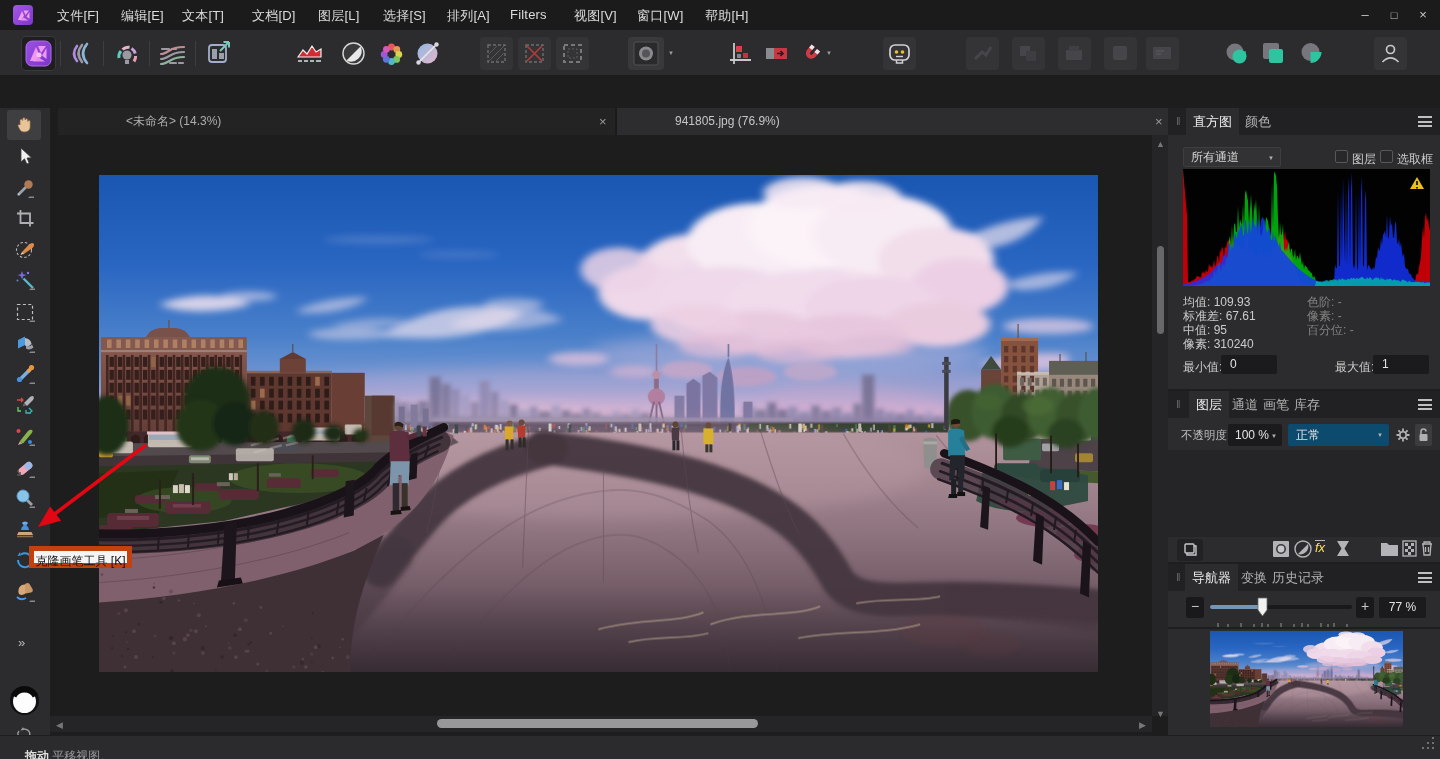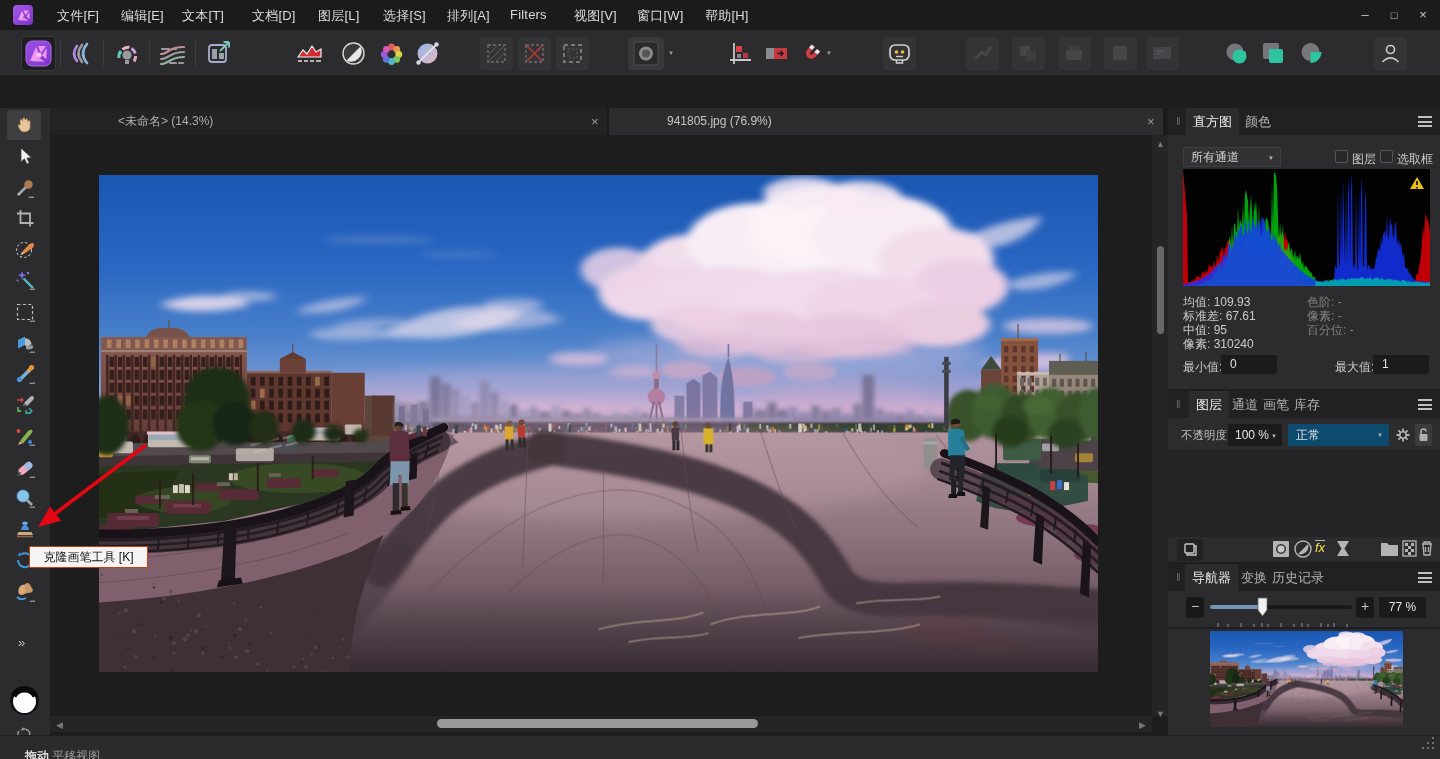--- a/index.html
+++ b/index.html
@@ -7,21 +7,21 @@
 .abs{position:absolute}
 .titlebar{left:0;top:0;width:1440px;height:30px;background:#1b1b1b;color:#dcdcdc;font-size:13px}
 .menu{position:absolute;top:7px;white-space:nowrap;letter-spacing:.2px}
 .winbtn{position:absolute;top:0;width:28px;height:30px;color:#c8c8c8;text-align:center;line-height:30px;font-size:13px}
 .toolbar{left:0;top:30px;width:1440px;height:45px;background:#2c2c2e}
 .tbtn{position:absolute;top:7px;width:33px;height:33px;border-radius:4px}
 .tsep{position:absolute;top:11px;width:1px;height:25px;background:#3e3e40}
 .ctx{left:0;top:75px;width:1440px;height:33px;background:#242426;color:#cfcfcf;font-size:12px;border-bottom:1px solid #1a1a1a}
 .ctx span{position:absolute;top:10px}
 .csep{position:absolute;top:8px;width:1px;height:17px;background:#3a3a3c}
-.tabbar{left:50px;top:108px;width:1117px;height:27px;background:#1a1a1a}
+.tabbar{left:58px;top:108px;width:1117px;height:27px;background:#1a1a1a}
 .tab{position:absolute;top:0;height:27px;font-size:12px;color:#adadad;line-height:27px}
 .tabx{position:absolute;top:0;font-size:13px;color:#9a9a9a}
 .leftstrip{left:0;top:108px;width:50px;height:627px;background:#2c2c2e}
 .tool{position:absolute;left:14px;width:22px;height:22px}
 .rightpanel{left:1168px;top:108px;width:272px;height:627px;background:#2c2c2e}
 .phead{position:absolute;left:0;width:272px;height:27px;background:#212123}
 .ptab{position:absolute;top:0;height:27px;line-height:27px;font-size:13px;color:#b2b2b2;padding:0 7px}
 .ptab.sel{background:#2c2c2e;color:#ececec}
 .grip{position:absolute;left:8px;top:7px;color:#6a6a6a;font-size:11px;letter-spacing:1px}
 .ham{position:absolute;right:8px;top:8px;width:14px;height:11px;border-top:2px solid #c0c0c0;border-bottom:2px solid #c0c0c0}.ham:after{content:"";position:absolute;left:0;top:2.5px;width:14px;height:2px;background:#c0c0c0}
@@ -1585,21 +1585,21 @@
           <use href="#pano" width="193" height="96"></use>
         </svg>
       </div>
 </div>
 
 <svg class="abs" style="left:0;top:380px;pointer-events:none" width="200" height="160">
  <path d="M146 65 L52 136" stroke="#e30613" stroke-width="3.6"></path>
  <path d="M38 147 L61.1 140.8 L50.1 126.4 Z" fill="#e30613"></path>
 </svg>
 
-<div class="abs" style="left:29px;top:546px;width:119px;height:22px;background:#f5f5f5;border:1px solid #c2410c;color:#111;font-size:12px;line-height:20px;text-align:center;white-space:nowrap">克隆画笔工具 [K]</div>
+<div class="abs" style="left:29px;top:546px;width:103px;height:22px;background:#f5f5f5;border:5px solid #c2410c;color:#111;font-size:12px;line-height:20px;text-align:center;white-space:nowrap">克隆画笔工具 [K]</div>
 
 
 <svg class="abs" style="left:1420px;top:735px" width="16" height="16" fill="#8a8a8a">
       <circle cx="13" cy="3" r="1"></circle>
       <circle cx="8" cy="8" r="1"></circle>
       <circle cx="13" cy="8" r="1"></circle>
       <circle cx="3" cy="13" r="1"></circle>
       <circle cx="8" cy="13" r="1"></circle>
       <circle cx="13" cy="13" r="1"></circle>
     </svg>

